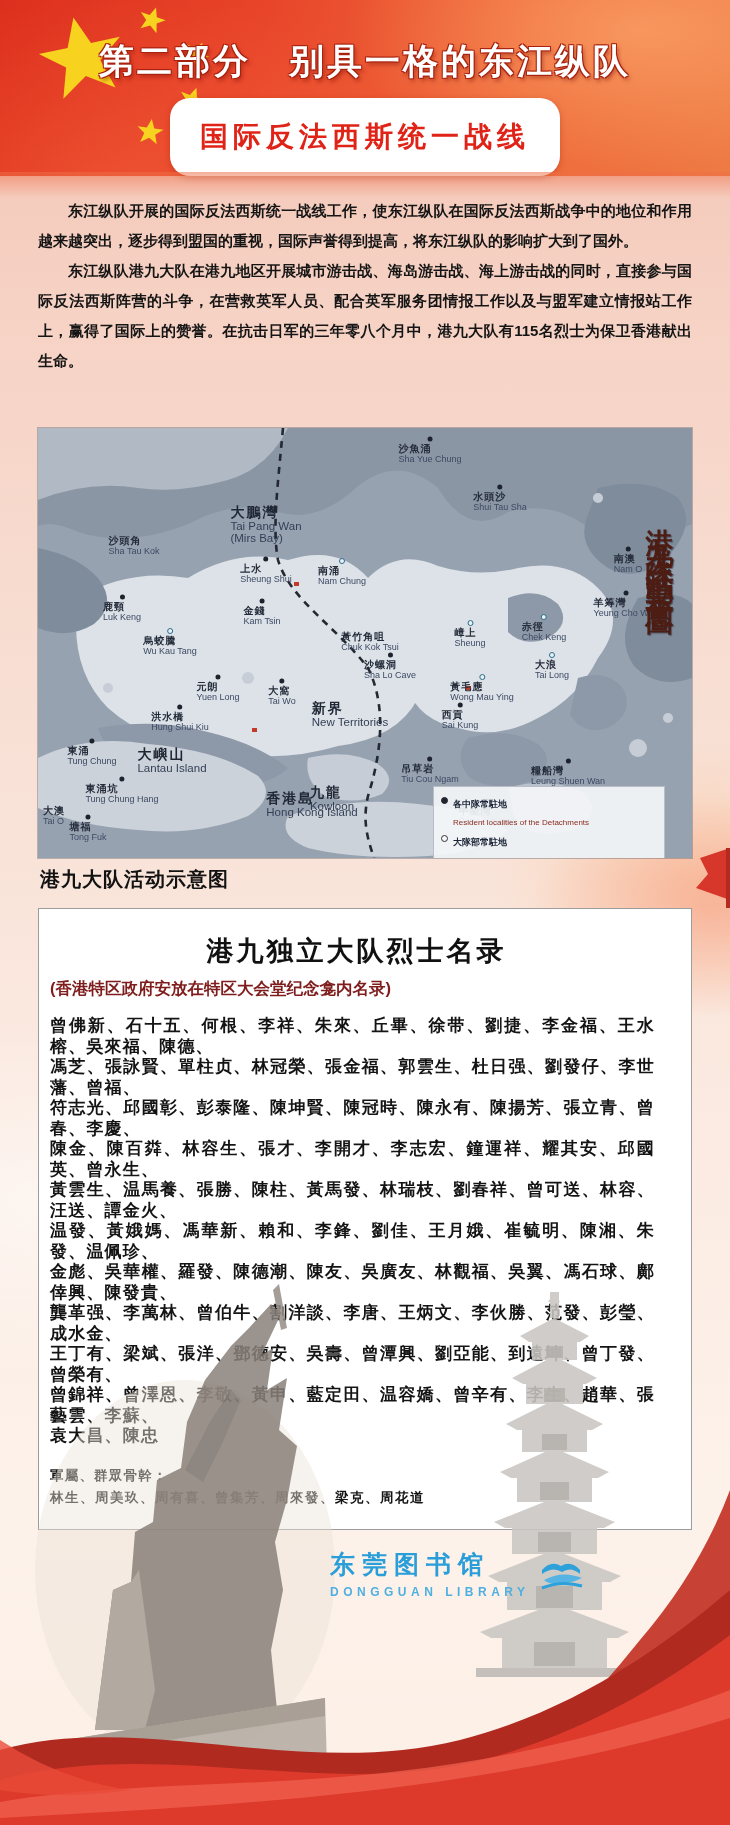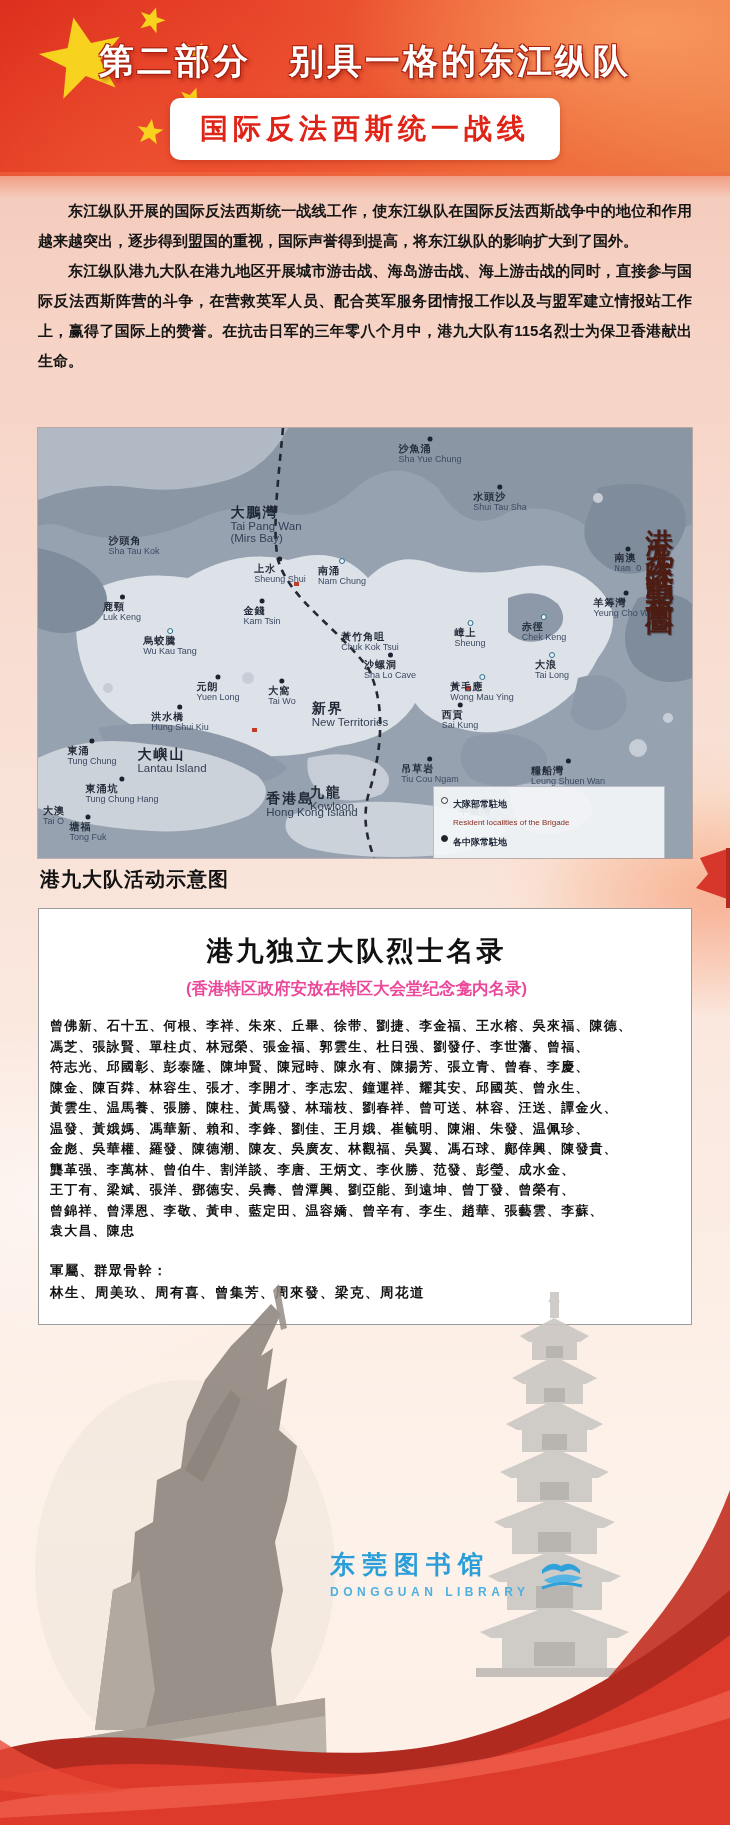--- a/index.html
+++ b/index.html
@@ -19,21 +19,21 @@
       radial-gradient(500px 260px at 120px 190px, rgba(255,120,70,.35), rgba(255,120,70,0) 75%),
       linear-gradient(100deg,#dd2f1d 0%,#e8452a 35%,#ef6a3a 70%,#ee7a44 100%);
   }
   .banner:after{content:"";position:absolute;left:0;bottom:-22px;width:100%;height:26px;
     background:linear-gradient(180deg,rgba(238,110,70,.55),rgba(238,110,70,0));}
   .flag-stars{position:absolute;left:0;top:0;}
   .part-title{position:absolute;left:0;top:38px;width:100%;text-align:center;margin:0;
     color:#fff;font-size:35px;font-weight:900;letter-spacing:3px;
     text-shadow:1px 1px 0 #a8210f,-1px 1px 0 #a8210f,1px -1px 0 #a8210f,-1px -1px 0 #a8210f,2px 3px 4px rgba(120,10,0,.5);}
   .sub-pill{position:absolute;left:50%;top:98px;transform:translateX(-50%);
-    background:#ffffff;border-radius:10px;padding:12px 30px;white-space:nowrap;
+    background:#ffffff;border-radius:20px;padding:20px 30px;white-space:nowrap;
     color:#e02317;font-size:28px;font-weight:900;letter-spacing:5px;
     box-shadow:0 2px 6px rgba(150,30,10,.35);}
   
   .bodytext{position:absolute;left:38px;top:196px;width:654px;color:#151515;
     font-size:15px;line-height:30px;font-weight:700;text-align:justify;}
   .bodytext p{margin:0;text-indent:2em;}
   
   .map{position:absolute;left:38px;top:428px;width:654px;height:430px;background:#97a2b1;
     box-shadow:0 0 0 1px rgba(90,95,105,.4);overflow:hidden;}
   .map svg.base{position:absolute;left:0;top:0;}
@@ -58,22 +58,22 @@
     color:#4d1d14;font-size:28px;font-weight:900;letter-spacing:10px;
     text-shadow:1px 1px 1px rgba(20,20,30,.45);}
   .map-caption{position:absolute;left:40px;top:866px;margin:0;color:#121212;
     font-size:20px;font-weight:700;letter-spacing:1px;}
   
   .edge-flag{position:absolute;left:694px;top:848px;}
   
   .roster{position:absolute;left:38px;top:908px;width:654px;background:#ffffff;
     border:1px solid #9c9c9c;box-sizing:border-box;padding:24px 28px 22px 11px;}
   .roster-title{margin:0;text-align:center;color:#111;font-size:27px;font-weight:900;letter-spacing:3px;}
-  .roster-sub{margin:9px 0 0 0;text-align:center;color:#ec4899;font-size:16.5px;font-weight:700;}
-  .roster-names{margin:16px 8px 0 0;color:#141414;font-size:13px;font-weight:600;
+  .roster-sub{margin:9px 0 0 0;color:#7f1d1d;font-size:16.5px;font-weight:700;}
+  .roster-names{margin:16px 8px 0 0;color:#141414;font-size:17px;font-weight:600;
     line-height:20.5px;letter-spacing:1.2px;white-space:pre-line;text-align:justify;}
   .roster-dep-label{margin:20px 0 0 0;color:#141414;font-size:13.5px;font-weight:700;letter-spacing:1.2px;}
   .roster-dep-names{margin:4px 0 0 0;color:#141414;font-size:13.5px;font-weight:600;letter-spacing:1.5px;font-family:Liberation Serif, serif;}
   
   .statue{position:absolute;left:35px;top:1270px;}
   .pagoda{position:absolute;left:462px;top:1292px;}
   .logo{position:absolute;left:330px;top:1548px;display:flex;align-items:center;}
   .logo-text{text-align:left;}
   .logo-cn{color:#2a9ed8;font-size:25px;font-weight:700;letter-spacing:7px;white-space:nowrap;}
   .logo-en{color:#4fb0e0;font-size:12px;font-weight:700;letter-spacing:4.5px;margin-top:4px;white-space:nowrap;}
@@ -158,31 +158,31 @@
         </div>
         <div class="map-label big" style="left: 228px; top: 96px;">
           <div class="cn">大鵬灣</div>
           <div class="en">Tai Pang Wan
 (Mirs Bay)</div>
         </div>
         <div class="map-label" style="left: 96px; top: 118px;">
           <div class="cn">沙頭角</div>
           <div class="en">Sha Tau Kok</div>
         </div>
-        <div class="map-label" style="left: 590px; top: 132px; font-family: Liberation Mono, monospace;">
+        <div class="map-label" style="left: 590px; top: 132px;">
           <span class="dot b"></span>
           <div class="cn">南澳</div>
           <div class="en">Nam O</div>
         </div>
         <div class="map-label" style="left: 588px; top: 176px;">
           <span class="dot b"></span>
           <div class="cn">羊筹灣</div>
           <div class="en">Yeung Cho Wan</div>
         </div>
-        <div class="map-label" style="left: 242px; top: 142px;">
+        <div class="map-label" style="left: 228px; top: 142px;">
           <span class="dot b"></span>
           <div class="cn">上水</div>
           <div class="en">Sheung Shui</div>
         </div>
         <div class="map-label" style="left: 304px; top: 144px;">
           <span class="dot w"></span>
           <div class="cn">南涌</div>
           <div class="en">Nam Chung</div>
         </div>
         <div class="map-label" style="left: 84px; top: 180px;">
@@ -295,32 +295,32 @@
           <div class="cn">塘福</div>
           <div class="en">Tong Fuk</div>
         </div>
         <div class="map-label big" style="left: 274px; top: 376px;">
           <div class="cn">香港島</div>
           <div class="en">Hong Kong Island</div>
         </div>
       </div>
 
     <div class="map-legend">
+      <div class="legend-row">
+        <span class="sym filled"></span>
+        <span>
+          <span class="cn">各中隊常駐地</span><br>
+          <span class="en">Resident localities of the Detachments</span>
+        </span>
+      </div>
       <div class="legend-row">
         <span class="sym hollow"></span>
         <span>
           <span class="cn">大隊部常駐地</span><br>
           <span class="en">Resident localities of the Brigade</span>
-        </span>
-      </div>
-      <div class="legend-row">
-        <span class="sym filled"></span>
-        <span>
-          <span class="cn">各中隊常駐地</span><br>
-          <span class="en">Resident localities of the Detachments</span>
         </span>
       </div>
     </div>
 
     <div class="map-side-title">港九大隊活動示意圖</div>
   </div>
 
   <p class="map-caption">港九大队活动示意图</p>
 
   <svg class="edge-flag" width="36" height="60" viewBox="0 0 36 60">

